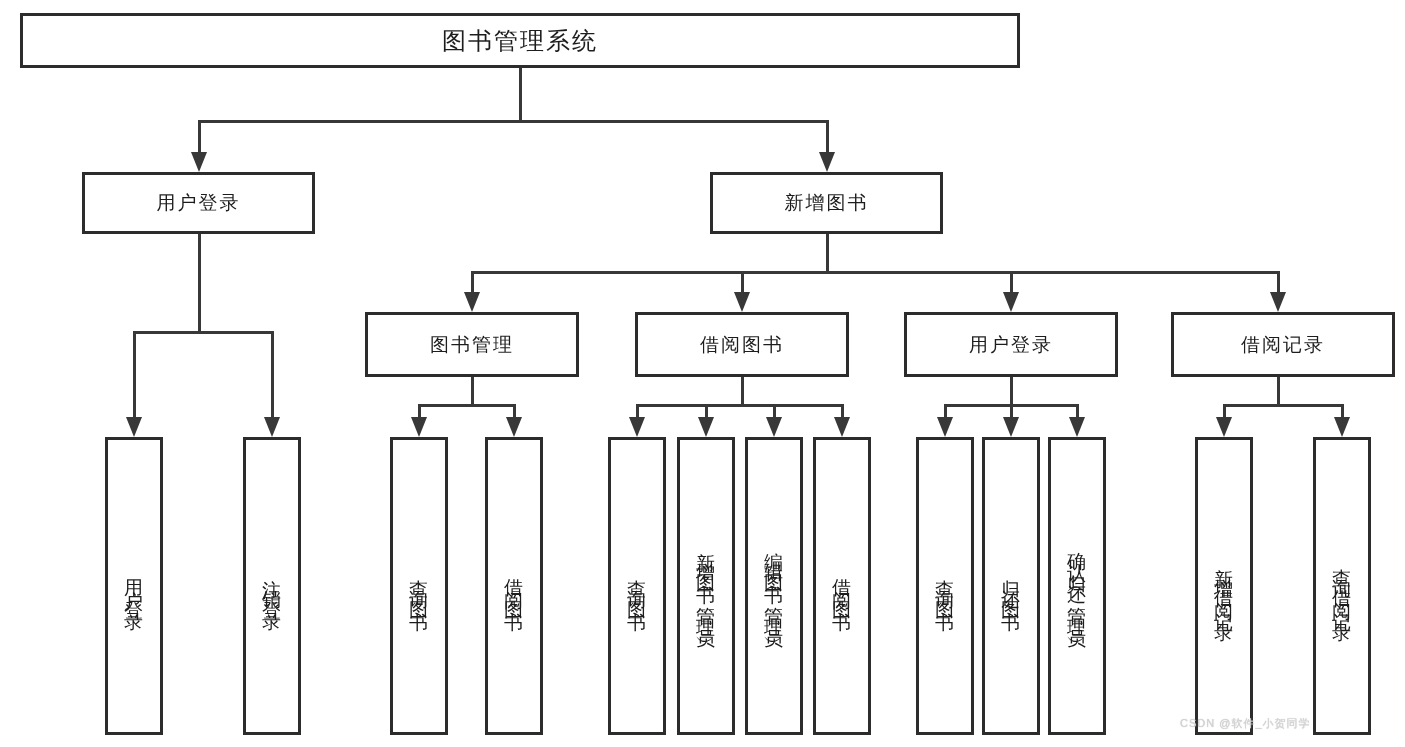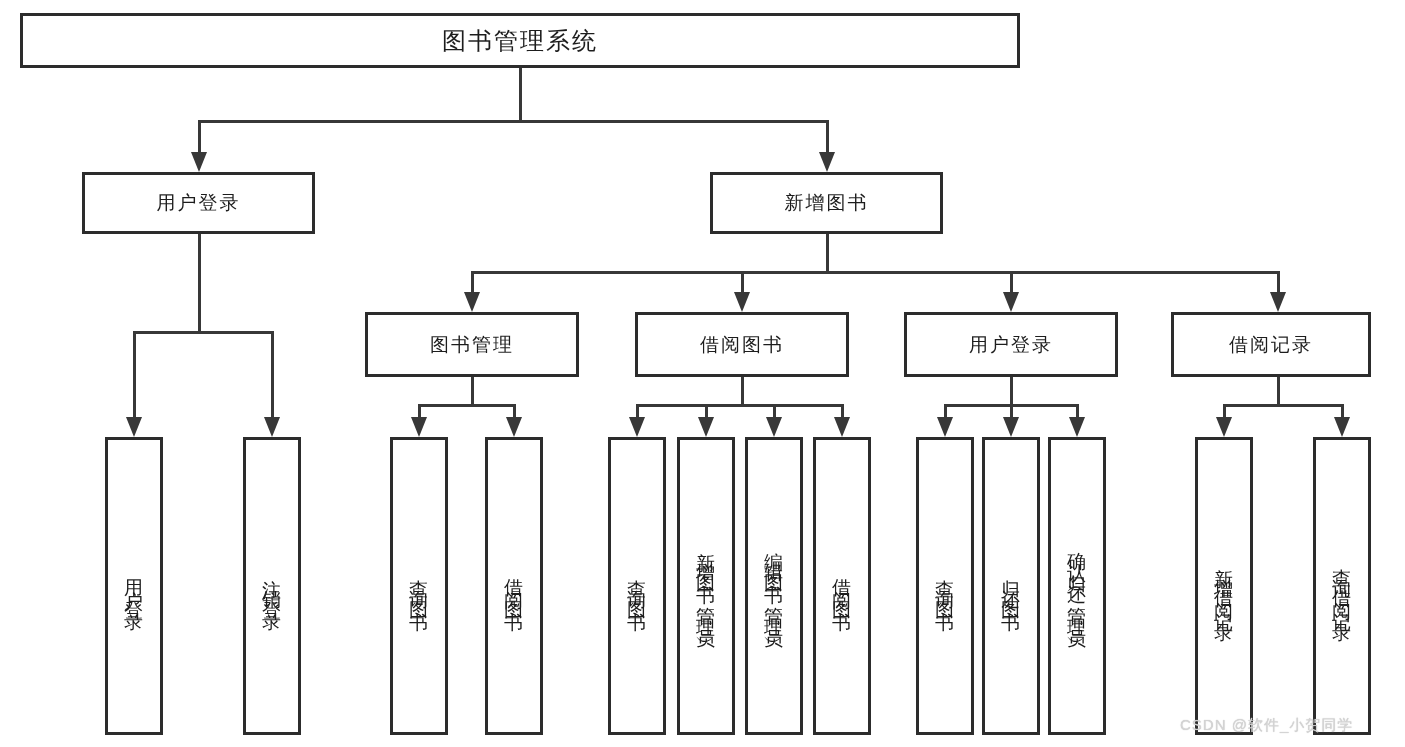--- a/index.html
+++ b/index.html
@@ -20,38 +20,38 @@
   .hline,.vline{position:absolute;background:#383838;z-index:1;}
   .hline{height:3px;}
   .vline{width:3px;}
   .arrow{
     position:absolute;width:0;height:0;z-index:1;
     border-left:8px solid transparent;border-right:8px solid transparent;
     border-top:20px solid #383838;
   }
   .watermark{
     position:absolute;left:1180px;top:716px;z-index:6;
-    font-size:15px;color:#d4d4d4;letter-spacing:1px;
+    font-size:11px;color:#d4d4d4;letter-spacing:1px;
     text-shadow:0 0 1px #bcbcbc;
   }
 </style>
 </head>
 <body>
 
 <div class="canvas">
 
   <div class="box root" style="left:20px;top:13px;width:1000px;height:55px;">图书管理系统</div>
 
   <div class="box" style="left:82px;top:172px;width:233px;height:62px;">用户登录</div>
   <div class="box" style="left:710px;top:172px;width:233px;height:62px;">新增图书</div>
 
   <div class="box" style="left:365px;top:312px;width:214px;height:65px;">图书管理</div>
   <div class="box" style="left:635px;top:312px;width:214px;height:65px;">借阅图书</div>
   <div class="box" style="left:904px;top:312px;width:214px;height:65px;">用户登录</div>
-  <div class="box" style="left:1171px;top:312px;width:200px;height:65px;">借阅记录</div>
+  <div class="box" style="left:1171px;top:312px;width:224px;height:65px;">借阅记录</div>
 
   <div class="box leaf" style="left:105px;top:437px;width:58px;height:298px;">用户登录</div>
   <div class="box leaf" style="left:243px;top:437px;width:58px;height:298px;">注销登录</div>
 
   <div class="box leaf" style="left:390px;top:437px;width:58px;height:298px;">查询图书</div>
   <div class="box leaf" style="left:485px;top:437px;width:58px;height:298px;">借阅图书</div>
 
   <div class="box leaf" style="left:608px;top:437px;width:58px;height:298px;">查询图书</div>
   <div class="box leaf" style="left:677px;top:437px;width:58px;height:298px;">新增图书（管理员）</div>
   <div class="box leaf" style="left:745px;top:437px;width:58px;height:298px;">编辑图书（管理员）</div>

